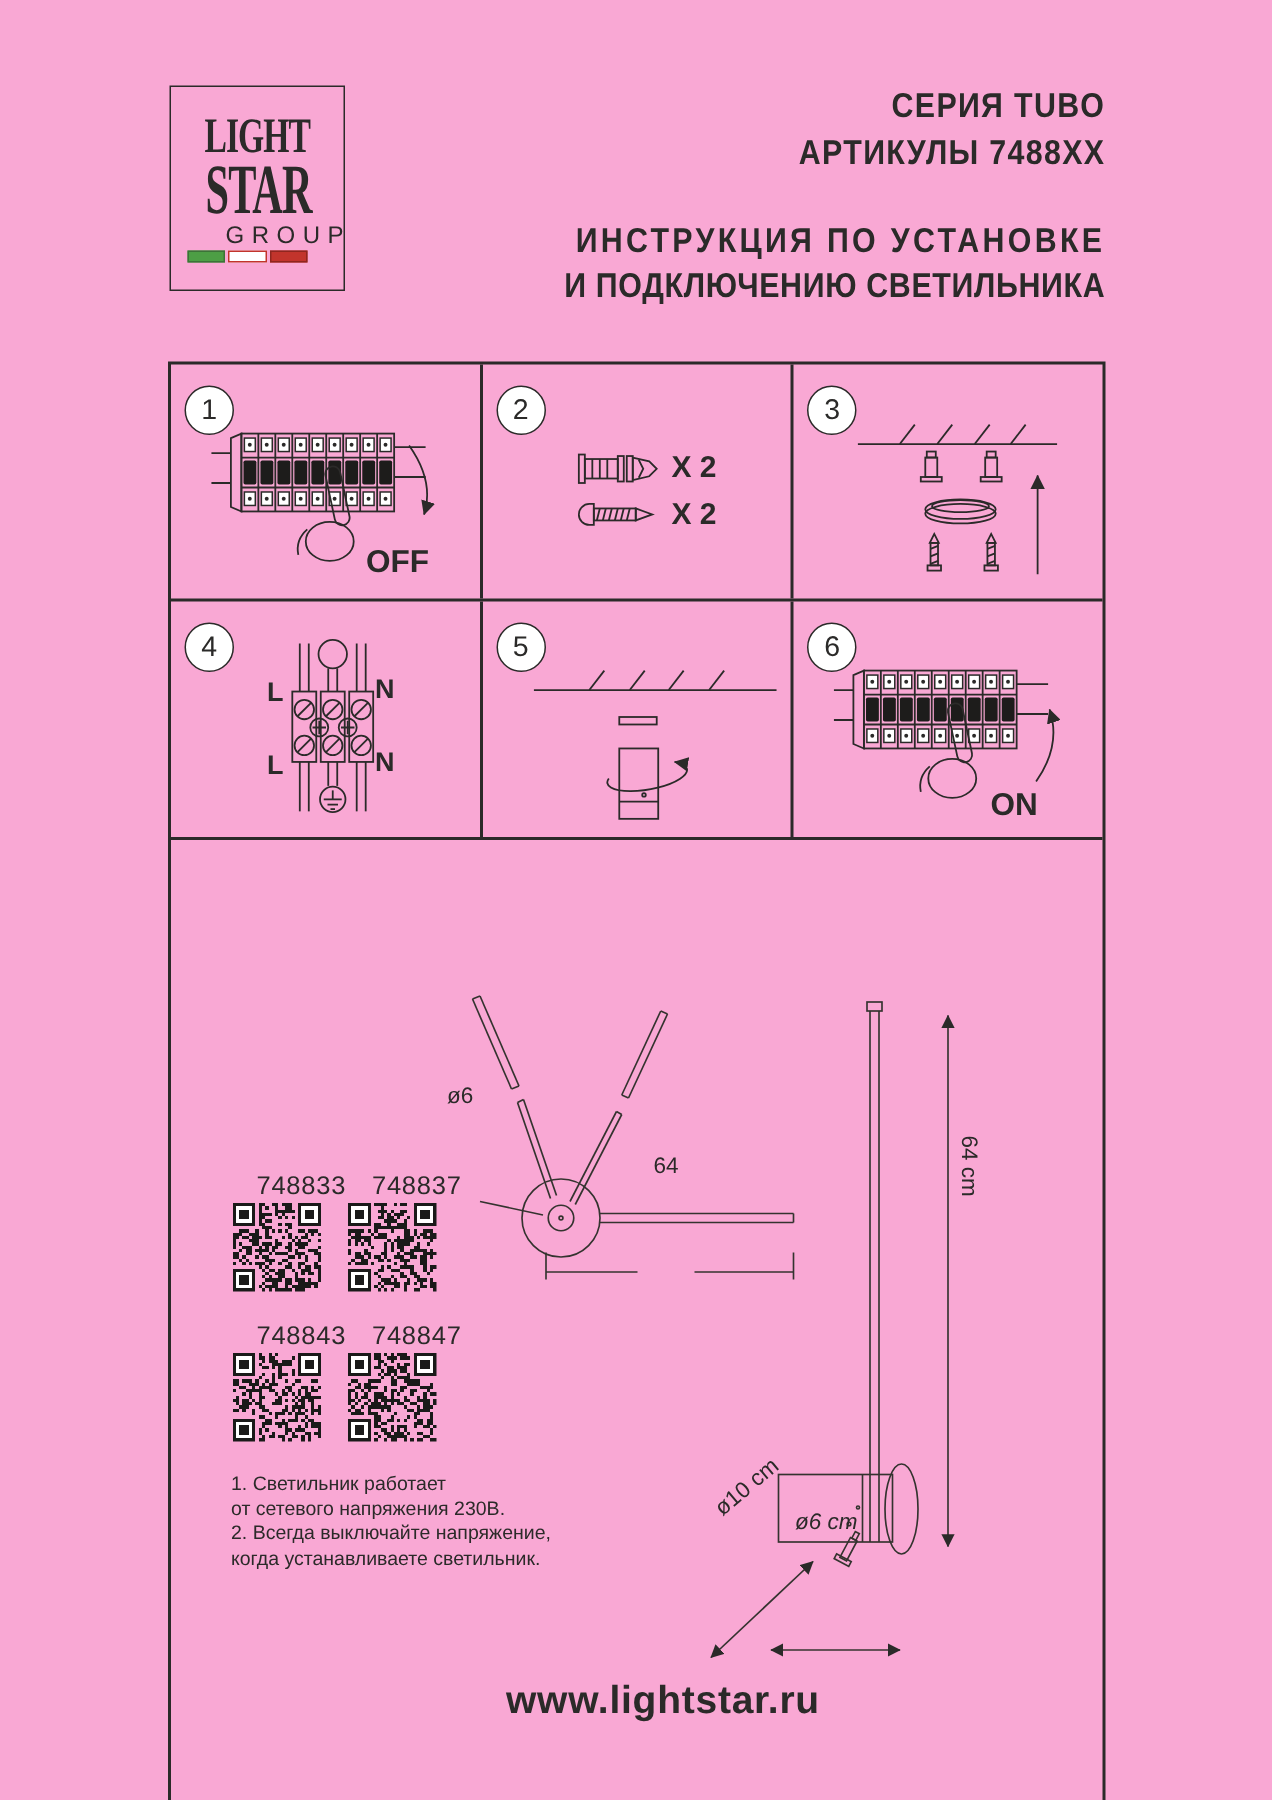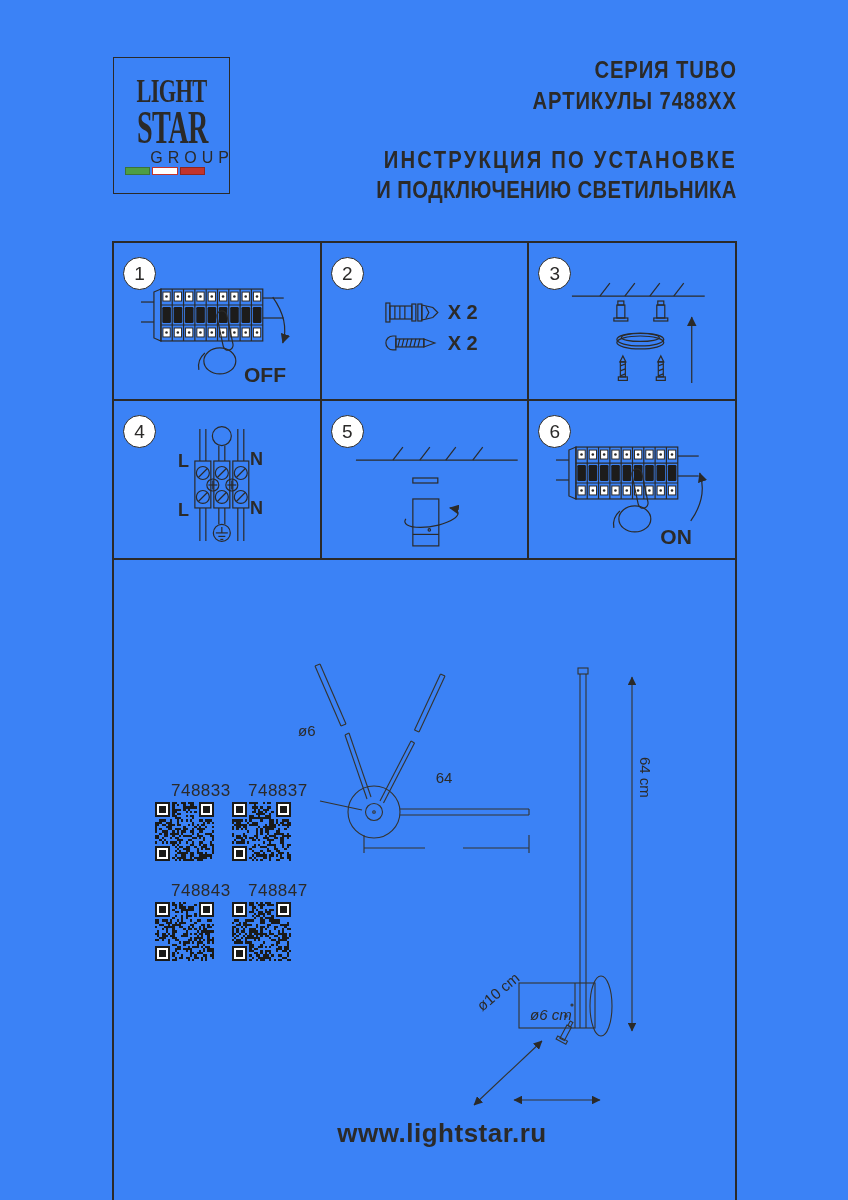--- a/index.html
+++ b/index.html
@@ -1,16 +1,16 @@
 <!DOCTYPE html>
 <html><head>
 <meta charset="utf-8">
 <style>
   html,body{margin:0;padding:0;background:#fff;}
-  .page{position:relative;width:848px;height:1200px;background:#3b82f6;overflow:hidden;
+  .page{position:relative;width:848px;height:1200px;background:#f9a8d4;overflow:hidden;
         font-family:"Liberation Sans",sans-serif;color:#2b2a29;}
   
   .logo-box{position:absolute;left:113px;top:57px;width:115px;height:135px;border:1.5px solid #2b2a29;}
   .logo-w1,.logo-w2{position:absolute;left:0;right:0;text-align:center;
         font-family:"Liberation Serif",serif;font-weight:bold;line-height:1;letter-spacing:-1px;}
   .logo-w1{top:17px;font-size:33px;transform:scaleX(.68);}
   .logo-w2{top:46px;font-size:47px;transform:scaleX(.60);}
   .logo-w3{position:absolute;top:91px;left:0;right:0;text-align:right;font-size:16px;
         letter-spacing:5px;margin-right:-5px;color:#2b2a29;}
   .flag{position:absolute;left:11px;top:109px;width:80px;height:8px;display:flex;gap:2px;}
@@ -1494,17 +1494,23 @@
             <rect x="1" y="1" width="5" height="5" fill="#fff"></rect>
             <rect x="2" y="2" width="3" height="3" fill="#1a1a19"></rect>
             <rect x="20" y="0" width="7" height="7" fill="#1a1a19"></rect>
             <rect x="21" y="1" width="5" height="5" fill="#fff"></rect>
             <rect x="22" y="2" width="3" height="3" fill="#1a1a19"></rect>
             <rect x="0" y="20" width="7" height="7" fill="#1a1a19"></rect>
             <rect x="1" y="21" width="5" height="5" fill="#fff"></rect>
             <rect x="2" y="22" width="3" height="3" fill="#1a1a19"></rect>
           </svg></div>
 
+      <div class="notes">
+        <div>1. Светильник работает</div>
+        <div>от сетевого напряжения 230В.</div>
+        <div>2. Всегда выключайте напряжение,</div>
+        <div>когда устанавливаете светильник.</div>
+      </div>
     </div>
   </div>
 
   <div class="footer">www.lightstar.ru</div>
 </div>
 
 </body></html>

